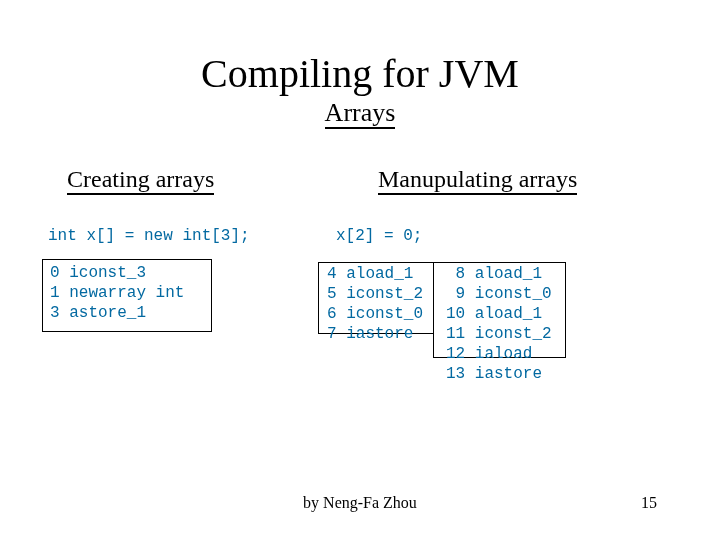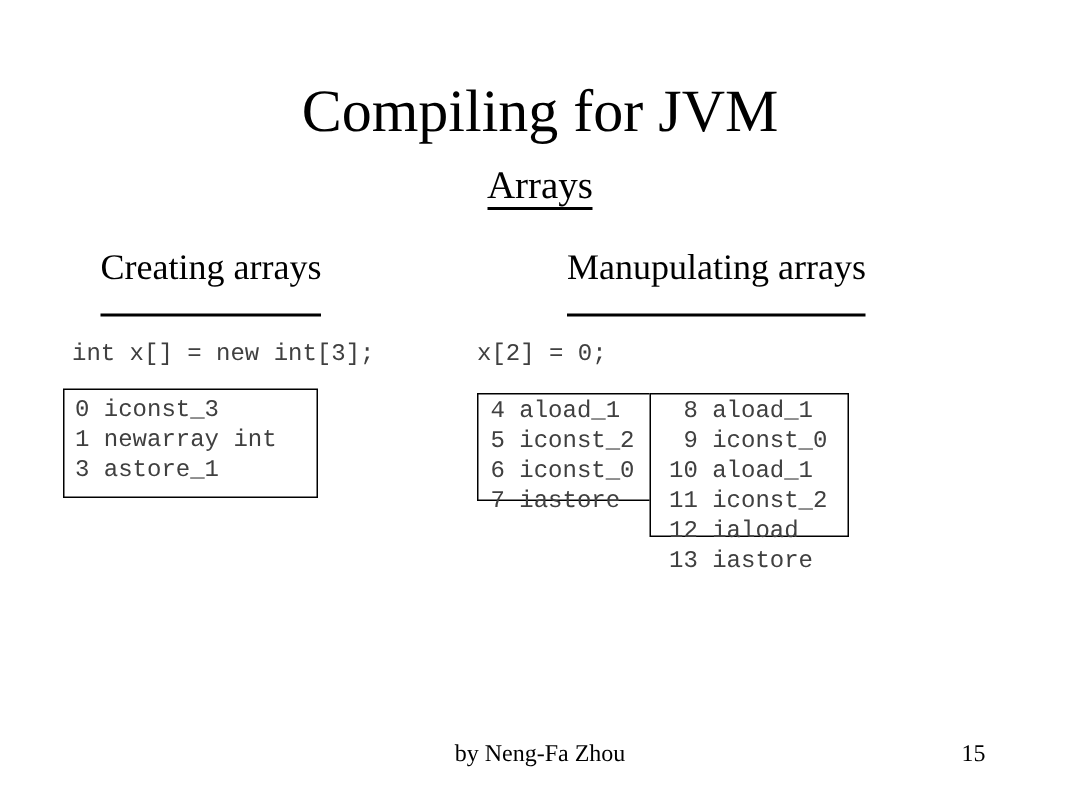--- a/index.html
+++ b/index.html
@@ -26,57 +26,56 @@
     line-height: 46px;
     font-weight: normal;
     white-space: nowrap;
   }
   .subtitle-wrap {
     position: absolute;
     left: 0;
     right: 0;
     top: 100px;
     text-align: center;
-    margin-top: 11px;
   }
   .subtitle-text {
     display: inline-block;
     font-size: 26px;
     line-height: 26px;
     border-bottom: 2px solid #000000;
     padding-bottom: 1px;
   }
   .section-heading {
     position: absolute;
     top: 166px;
     font-size: 24px;
     line-height: 26px;
     white-space: nowrap;
   }
   .heading-underline {
     display: inline-block;
     border-bottom: 2px solid #000000;
-    padding-bottom: 17px;
+    padding-bottom: 1px;
   }
   .heading-left  { left: 67px; }
   .heading-right { left: 378px; }
 
   .code, .bytecode-box {
     font-family: "Liberation Mono", "DejaVu Sans Mono", monospace;
     font-size: 16px;
     white-space: pre;
-    color: #404040;
+    color: #0369a1;
   }
   .code {
     position: absolute;
     top: 227px;
     line-height: 18px;
   }
   .code-1  { left: 48px; }
-  .code-2a { left: 318px; text-align: center; }
+  .code-2a { left: 336px; text-align: center; }
   .code-2b { left: 460px; }
 
   .bytecode-box {
     position: absolute;
     box-sizing: border-box;
     border: 1px solid #000000;
     background: #ffffff;
     line-height: 20px;
   }
   .box-1 {

